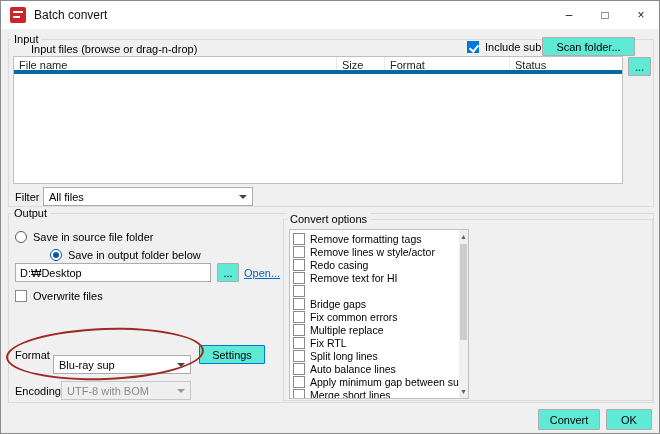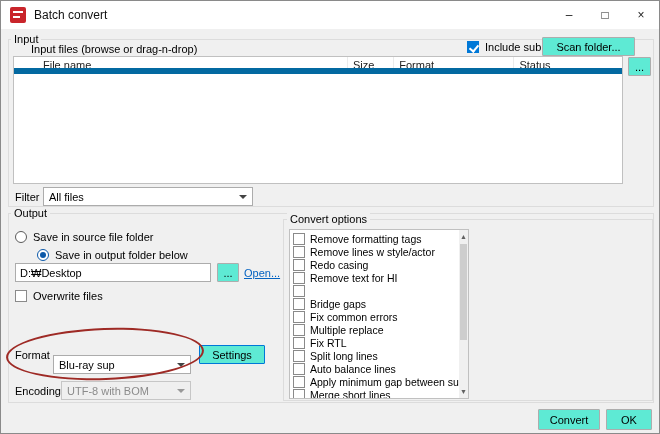--- a/index.html
+++ b/index.html
@@ -31,21 +31,21 @@
   .cb{display:inline-block;width:12px;height:12px;background:#fff;border:1px solid #8a8a8a;flex:0 0 auto;position:relative;}
   .cb.checked{background:#0078d7;border-color:#0078d7;}
   .cb.checked::after{content:"";position:absolute;left:3px;top:1px;width:4px;height:7px;
        border:solid #fff;border-width:0 2px 2px 0;transform:rotate(40deg);}
   .radio{display:inline-block;width:12px;height:12px;border:1px solid #5a5a5a;border-radius:50%;background:#fff;position:relative;flex:0 0 auto;}
   .radio.sel{border-color:#0b58a8;}
   .radio.sel::after{content:"";position:absolute;left:2px;top:2px;width:6px;height:6px;border-radius:50%;background:#0b58a8;}
   .checkrow{position:absolute;display:flex;align-items:center;gap:6px;font-size:11px;color:#000;}
   
   .listview{position:absolute;background:#fff;border:1px solid #c0c0c0;}
-  .lv-head{display:flex;height:17px;border-bottom:6px solid #0369a1;font-size:11px;color:#222;padding-left:24px;}
+  .lv-head{display:flex;height:17px;border-bottom:4px solid #0369a1;font-size:11px;color:#222;}
   .lv-col{padding:2px 0 0 5px;border-right:1px solid #ebebeb;overflow:hidden;white-space:nowrap;}
   
   .optlist{position:absolute;background:#fff;border:1px solid #c0c0c0;overflow:hidden;padding:2px 0 0 3px;}
   .optrow{display:flex;align-items:center;gap:5px;height:13px;font-size:10.5px;color:#000;}
   .optlabel{white-space:nowrap;}
   .scrollbar{position:absolute;top:1px;bottom:1px;right:1px;width:9px;background:#f0f0f0;}
   .thumb{position:absolute;left:1px;right:1px;top:14px;height:96px;background:#cdcdcd;}
   .sarrow{position:absolute;left:0;width:9px;height:13px;background:#f0f0f0;color:#606060;font-size:7px;
           display:flex;align-items:center;justify-content:center;}
   .link{position:absolute;font-size:11px;color:#0563c1;text-decoration:underline;cursor:pointer;white-space:nowrap;}
@@ -107,21 +107,21 @@
     </span>
 
     <div class="group" style="left:7px;top:184px;width:646px;height:190px;"></div>
     <span class="glabel" style="left:10px;top:178px;">Output</span>
 
     <span class="checkrow" style="left:14px;top:202px;">
       <span class="radio"></span>
       <span>Save in source file folder</span>
     </span>
 
-    <span class="checkrow" style="left:1px;top:220px;padding-left:35px;">
+    <span class="checkrow" style="left:14px;top:220px;padding-left:35px;">
       <span class="radio sel"></span>
       <span>Save in output folder below</span>
     </span>
 
     <input class="pathbox" style="left: 14px; top: 234px; width: 196px; height: 19px;" readonly="" value="D:₩Desktop">
     <span class="btn" style="left:216px;top:234px;width:22px;height:19px;">
       <span>...</span>
     </span>
     <span class="link" style="left:243px;top:238px;">Open...</span>
 

